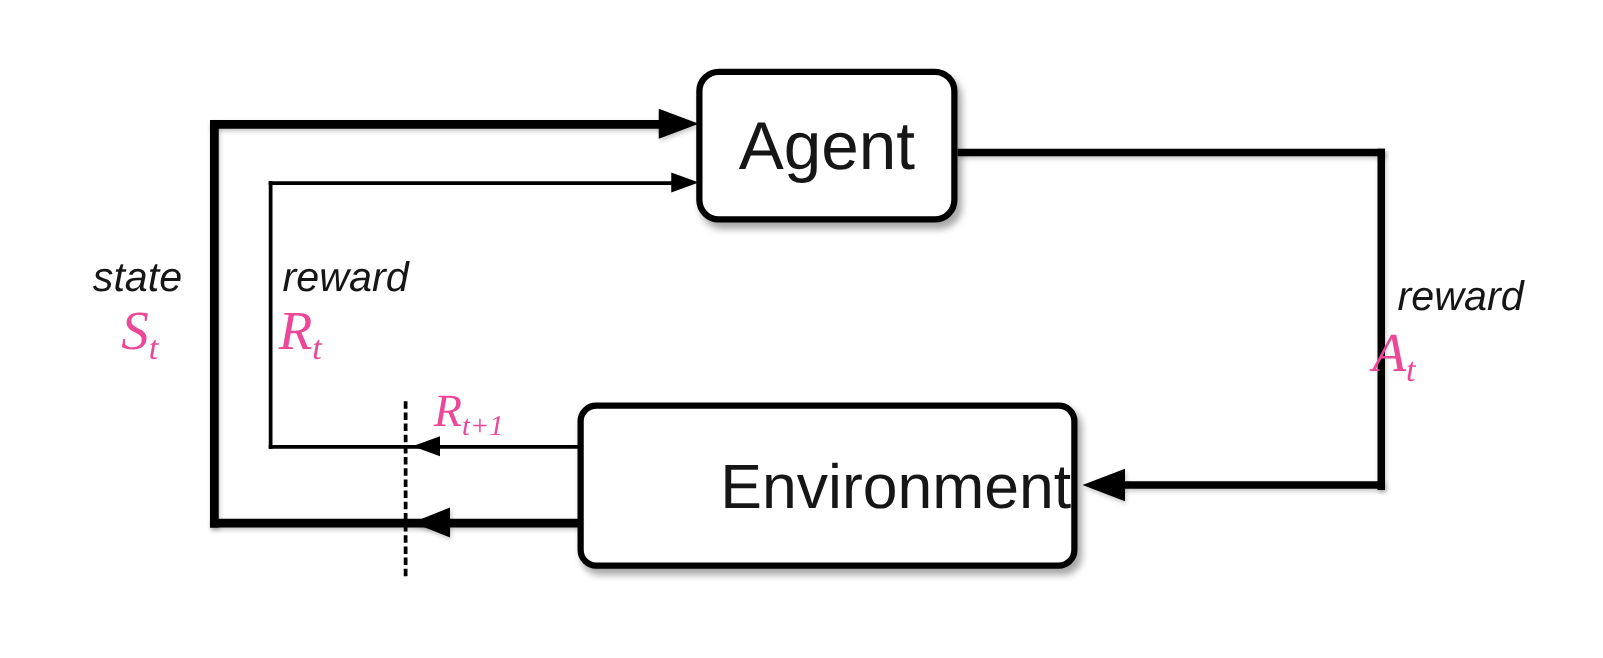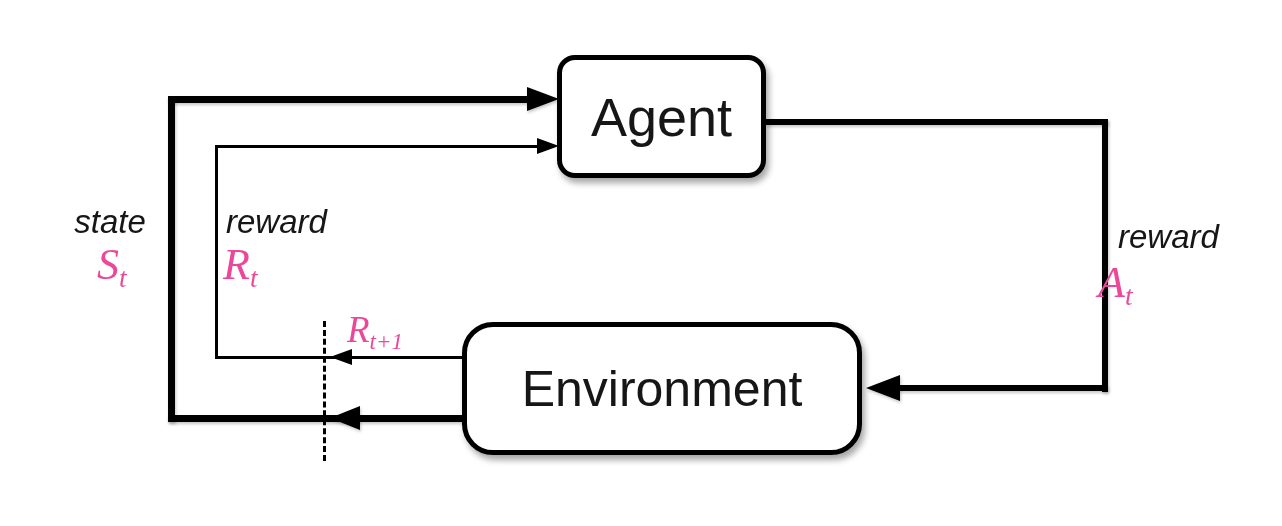--- a/index.html
+++ b/index.html
@@ -15,21 +15,21 @@
   .node-box{
     position:absolute;
     box-sizing:border-box;
     background:#ffffff;
     border:5px solid #000;
     display:flex;align-items:center;justify-content:center;
     box-shadow:3px 5px 6px rgba(0,0,0,0.35);
     color:#161616;
   }
   #agent-box{left:557px;top:55px;width:209px;height:123px;border-radius:18px;font-size:54px;}
-  #env-box{left:462px;top:322px;width:400px;height:133px;border-radius:31px;font-size:50px;}
+  #env-box{left:462px;top:322px;width:400px;height:133px;border-radius:15px;font-size:50px;justify-content:flex-end;}
   
   .line{position:absolute;background:#000;}
   .thick{filter:drop-shadow(1px 2px 1.5px rgba(0,0,0,0.22));}
   #state-line-v   {left:168px;top:97px;width:7px;height:325px;}
   #state-line-top {left:168px;top:96px;width:362px;height:7px;}
   #state-line-bot {left:168px;top:415px;width:296px;height:7px;}
   #reward-line-v  {left:215px;top:145px;width:3px;height:214px;}
   #reward-line-top{left:215px;top:145px;width:324px;height:3px;}
   #reward-line-bot{left:215px;top:356px;width:249px;height:3px;}
   #action-line-top{left:766px;top:119px;width:342px;height:6px;}

